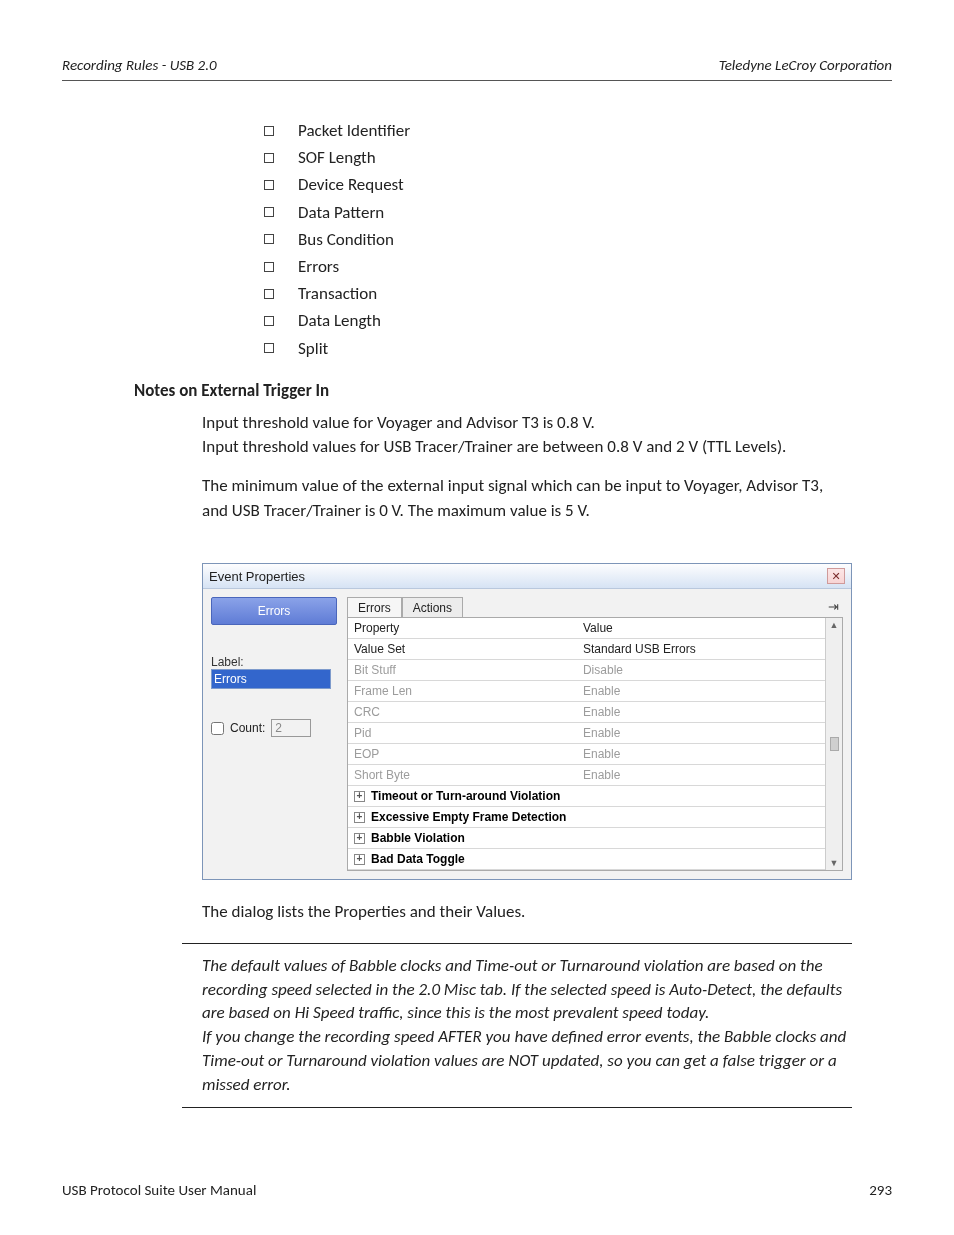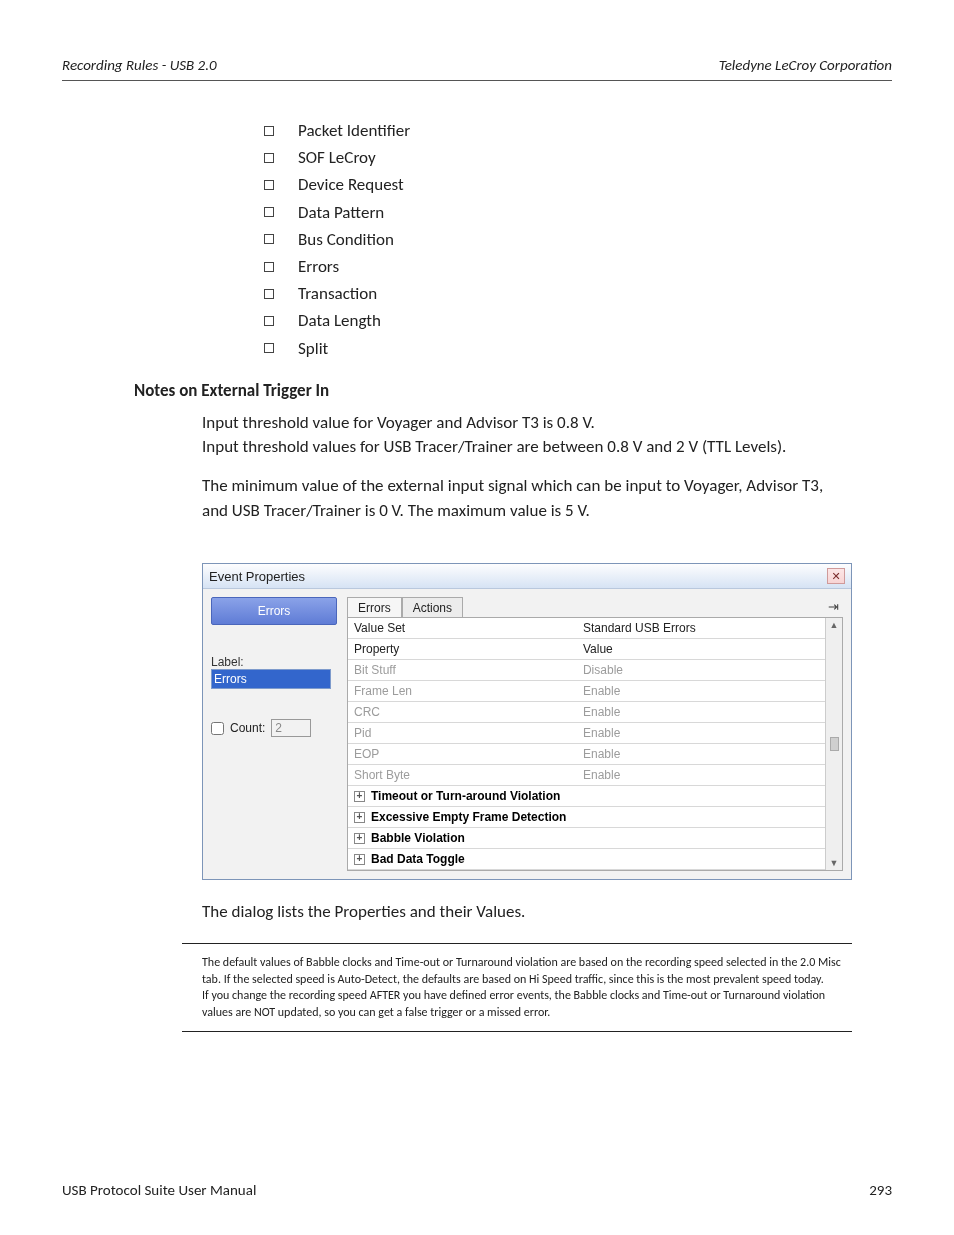--- a/index.html
+++ b/index.html
@@ -138,23 +138,24 @@
     font-size:12px; color:#555;
     border-top:1px solid #bbb;
     padding:4px 8px;
     background:#f2f2f2;
   }
   
   .note-block {
     margin: 18px 40px 0 120px;
     border-top:1px solid #222;
     border-bottom:1px solid #222;
-    font-size:12px;
+    font-size:17px;
     line-height:1.4;
     padding:10px 0 10px 20px;
+    font-style:italic;
   }
   
   .page-footer {
     position:absolute;
     bottom:36px;
     left:62px; right:62px;
     display:flex; justify-content:space-between;
     font-size:15px;
   }
 </style>
@@ -166,21 +167,21 @@
   <span>Teledyne LeCroy Corporation</span>
 </div>
 
 <ul class="bullet-list" id="bullets">
     <li>
       <span class="sq"></span>
       <span>Packet Identifier</span>
     </li>
     <li>
       <span class="sq"></span>
-      <span>SOF LeCroy</span>
+      <span>SOF Length</span>
     </li>
     <li>
       <span class="sq"></span>
       <span>Device Request</span>
     </li>
     <li>
       <span class="sq"></span>
       <span>Data Pattern</span>
     </li>
     <li>
@@ -235,27 +236,27 @@
     <div class="dlg-right">
       <div class="right-top">
         <div class="tabs">
           <div class="tab">Errors</div>
           <div class="tab inactive">Actions</div>
         </div>
         <span class="pin-icon">⇥</span>
       </div>
       <div class="grid-wrap">
         <div class="grid" id="grid">
+            <div class="grid-row grid-head">
+              <div class="c1">Property</div>
+              <div class="c2">Value</div>
+            </div>
             <div class="grid-row">
               <div class="c1">Value Set</div>
               <div class="c2">Standard USB Errors</div>
-            </div>
-            <div class="grid-row grid-head">
-              <div class="c1">Property</div>
-              <div class="c2">Value</div>
             </div>
             <div class="grid-row dim">
               <div class="c1">Bit Stuff</div>
               <div class="c2">Disable</div>
             </div>
             <div class="grid-row dim">
               <div class="c1">Frame Len</div>
               <div class="c2">Enable</div>
             </div>
             <div class="grid-row dim">

